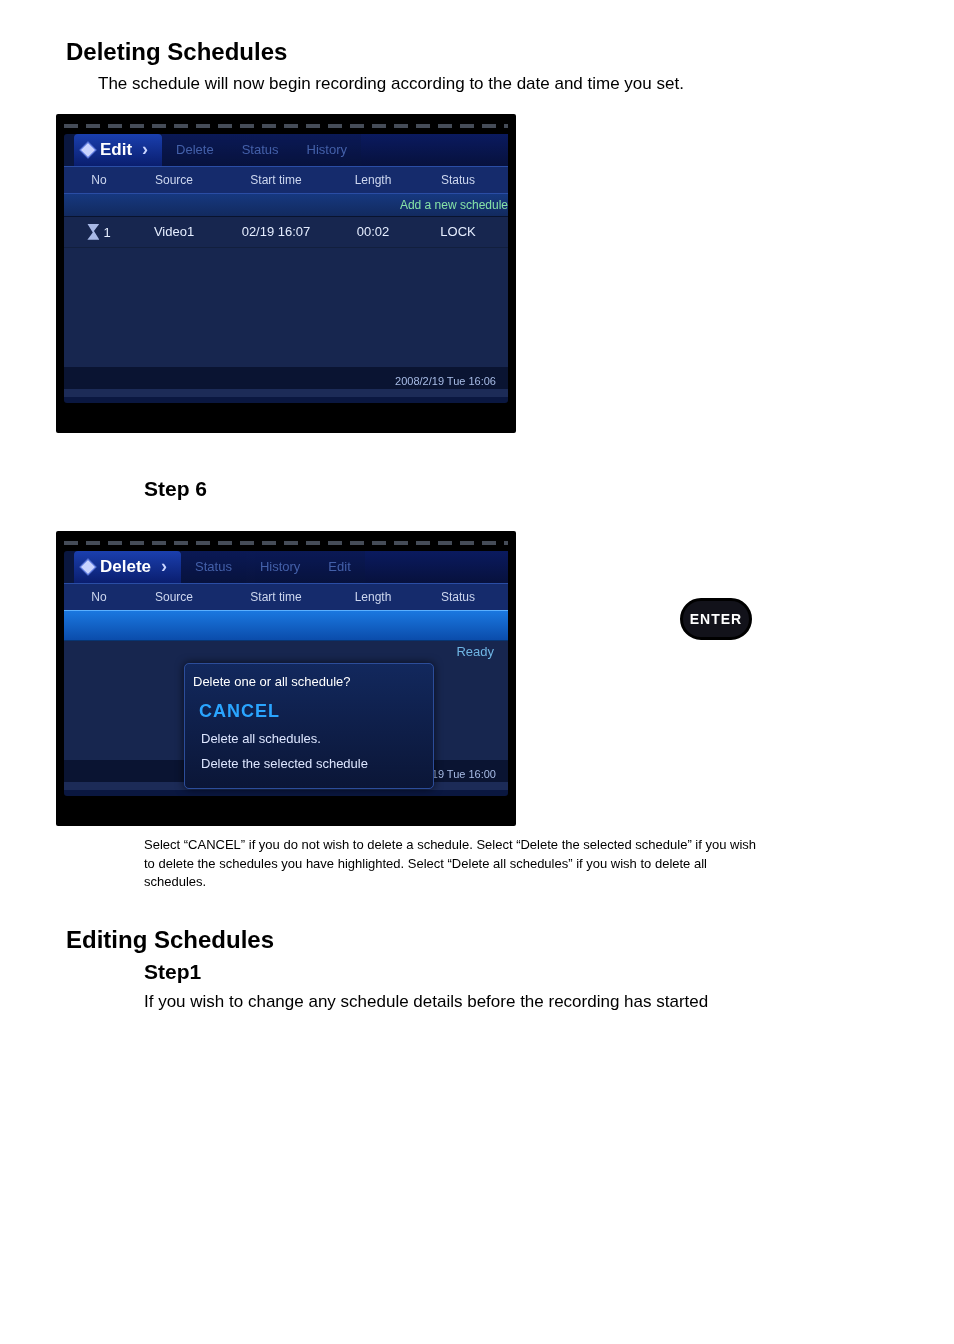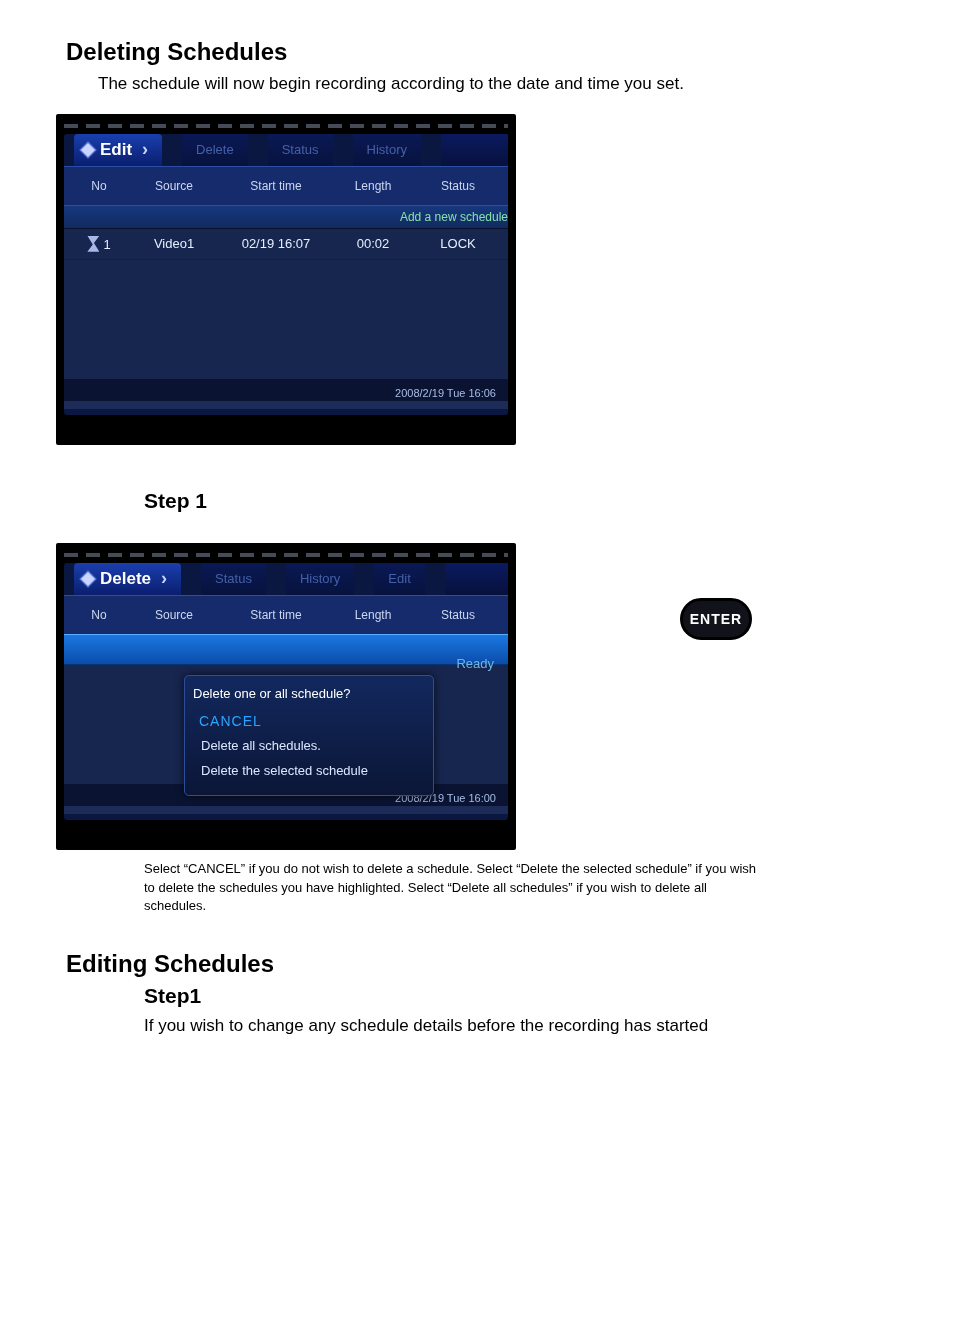--- a/index.html
+++ b/index.html
@@ -18,21 +18,21 @@
     position: relative;
   }
   .device-dash {
     height: 4px;
     background: repeating-linear-gradient(90deg,#454c58 0 14px,#000 14px 22px);
     margin-bottom: 6px;
   }
   .device-inner { background:#0a1740; border-radius:3px; padding:0 0 6px 0; }
 
   
-  .tabwrap { display:flex; align-items:stretch; height:32px; padding-left:10px;gap:20px; }
+  .tabwrap { display:flex; align-items:stretch; height:32px; padding-left:10px; }
   .tab-active {
     display:flex; align-items:center; gap:6px;
     background: linear-gradient(#1a3fae,#0a1e6f);
     color:#fff; font-size:17px; font-weight:bold;
     padding:0 14px 0 8px; border-radius:4px 4px 0 0;
     position:relative;
   }
   .tab-active .diamond {
     width:12px;height:12px;background:#c9d4ff;transform:rotate(45deg);
     border:1px solid #4a69d6;
@@ -46,21 +46,21 @@
 
   
   .sched {
     background:#1c2b57;
     border-top:1px solid #2a4da5;
     padding-bottom:8px;
   }
   .hdr {
     display:grid;
     grid-template-columns: 50px 100px 1fr 90px 80px;
-    color:#cdd7ef; font-size:12px; padding:12px 10px;
+    color:#cdd7ef; font-size:12px; padding:6px 10px;
     background:#152b6c;
   }
   .hdr > span, .row > span { text-align:center; }
   .addline {
     color:#86e2a7; font-size:12px; text-align:right;
     padding:4px 0;
     background: linear-gradient(#16387f,#122a5f);
     border-top:1px solid #2a4da5; border-bottom:1px solid #09132e;
   }
   .tbody { min-height:150px; background:#17264f; }
@@ -84,21 +84,21 @@
   .dialog {
     position:absolute; left:120px; top:79px; width:250px;
     background: linear-gradient(#12285d,#0b1637);
     border:1px solid #2c4d9a; border-radius:5px;
     color:#dde6ff; font-size:13px;
     padding:10px 12px 12px 8px;
     box-shadow:0 0 8px #000a;
   }
   .dlg-title { color:#fff; font-size:13px; margin-bottom:8px;}
   .dlg-opt { color:#dde6ff; font-size:13px; padding:5px 8px; cursor:default;}
-  .dlg-cancel { color:#2aa5ff; font-weight:normal; font-size:14px; letter-spacing:1px; padding:4px 6px;}
+  .dlg-cancel { color:#2aa5ff; font-weight:bold; font-size:18px; letter-spacing:1px; padding:4px 6px;}
   .hlrow {
     background:linear-gradient(#1a78e0,#0b4cab);
     border-top:1px solid #5ab0ff; border-bottom:1px solid #073573;
   }
   .status-ready {
     position:absolute; right:14px; top:60px; color:#6fb5e4; font-size:13px;
   }
 
   
   .step-title { font-size:21px; font-weight:bold; margin-left:88px; margin-top:44px; }
@@ -153,21 +153,21 @@
             <span>02/19 16:07</span>
             <span>00:02</span>
             <span>LOCK</span>
           </div>
         </div>
         <div class="clock">2008/2/19 Tue 16:06</div>
       </div>
     </div>
   </div>
 
-  <div class="step-title">Step 1</div>
+  <div class="step-title">Step 6</div>
 
   <div class="enter-btn" style="left:680px; top:598px;">ENTER</div>
 
   <div style="height:30px"></div>
 
   <div class="device" style="position:relative;">
     <div class="device-dash"></div>
     <div class="device-inner" style="position:relative;">
       <div class="tabwrap">
         <div class="tab-active">

